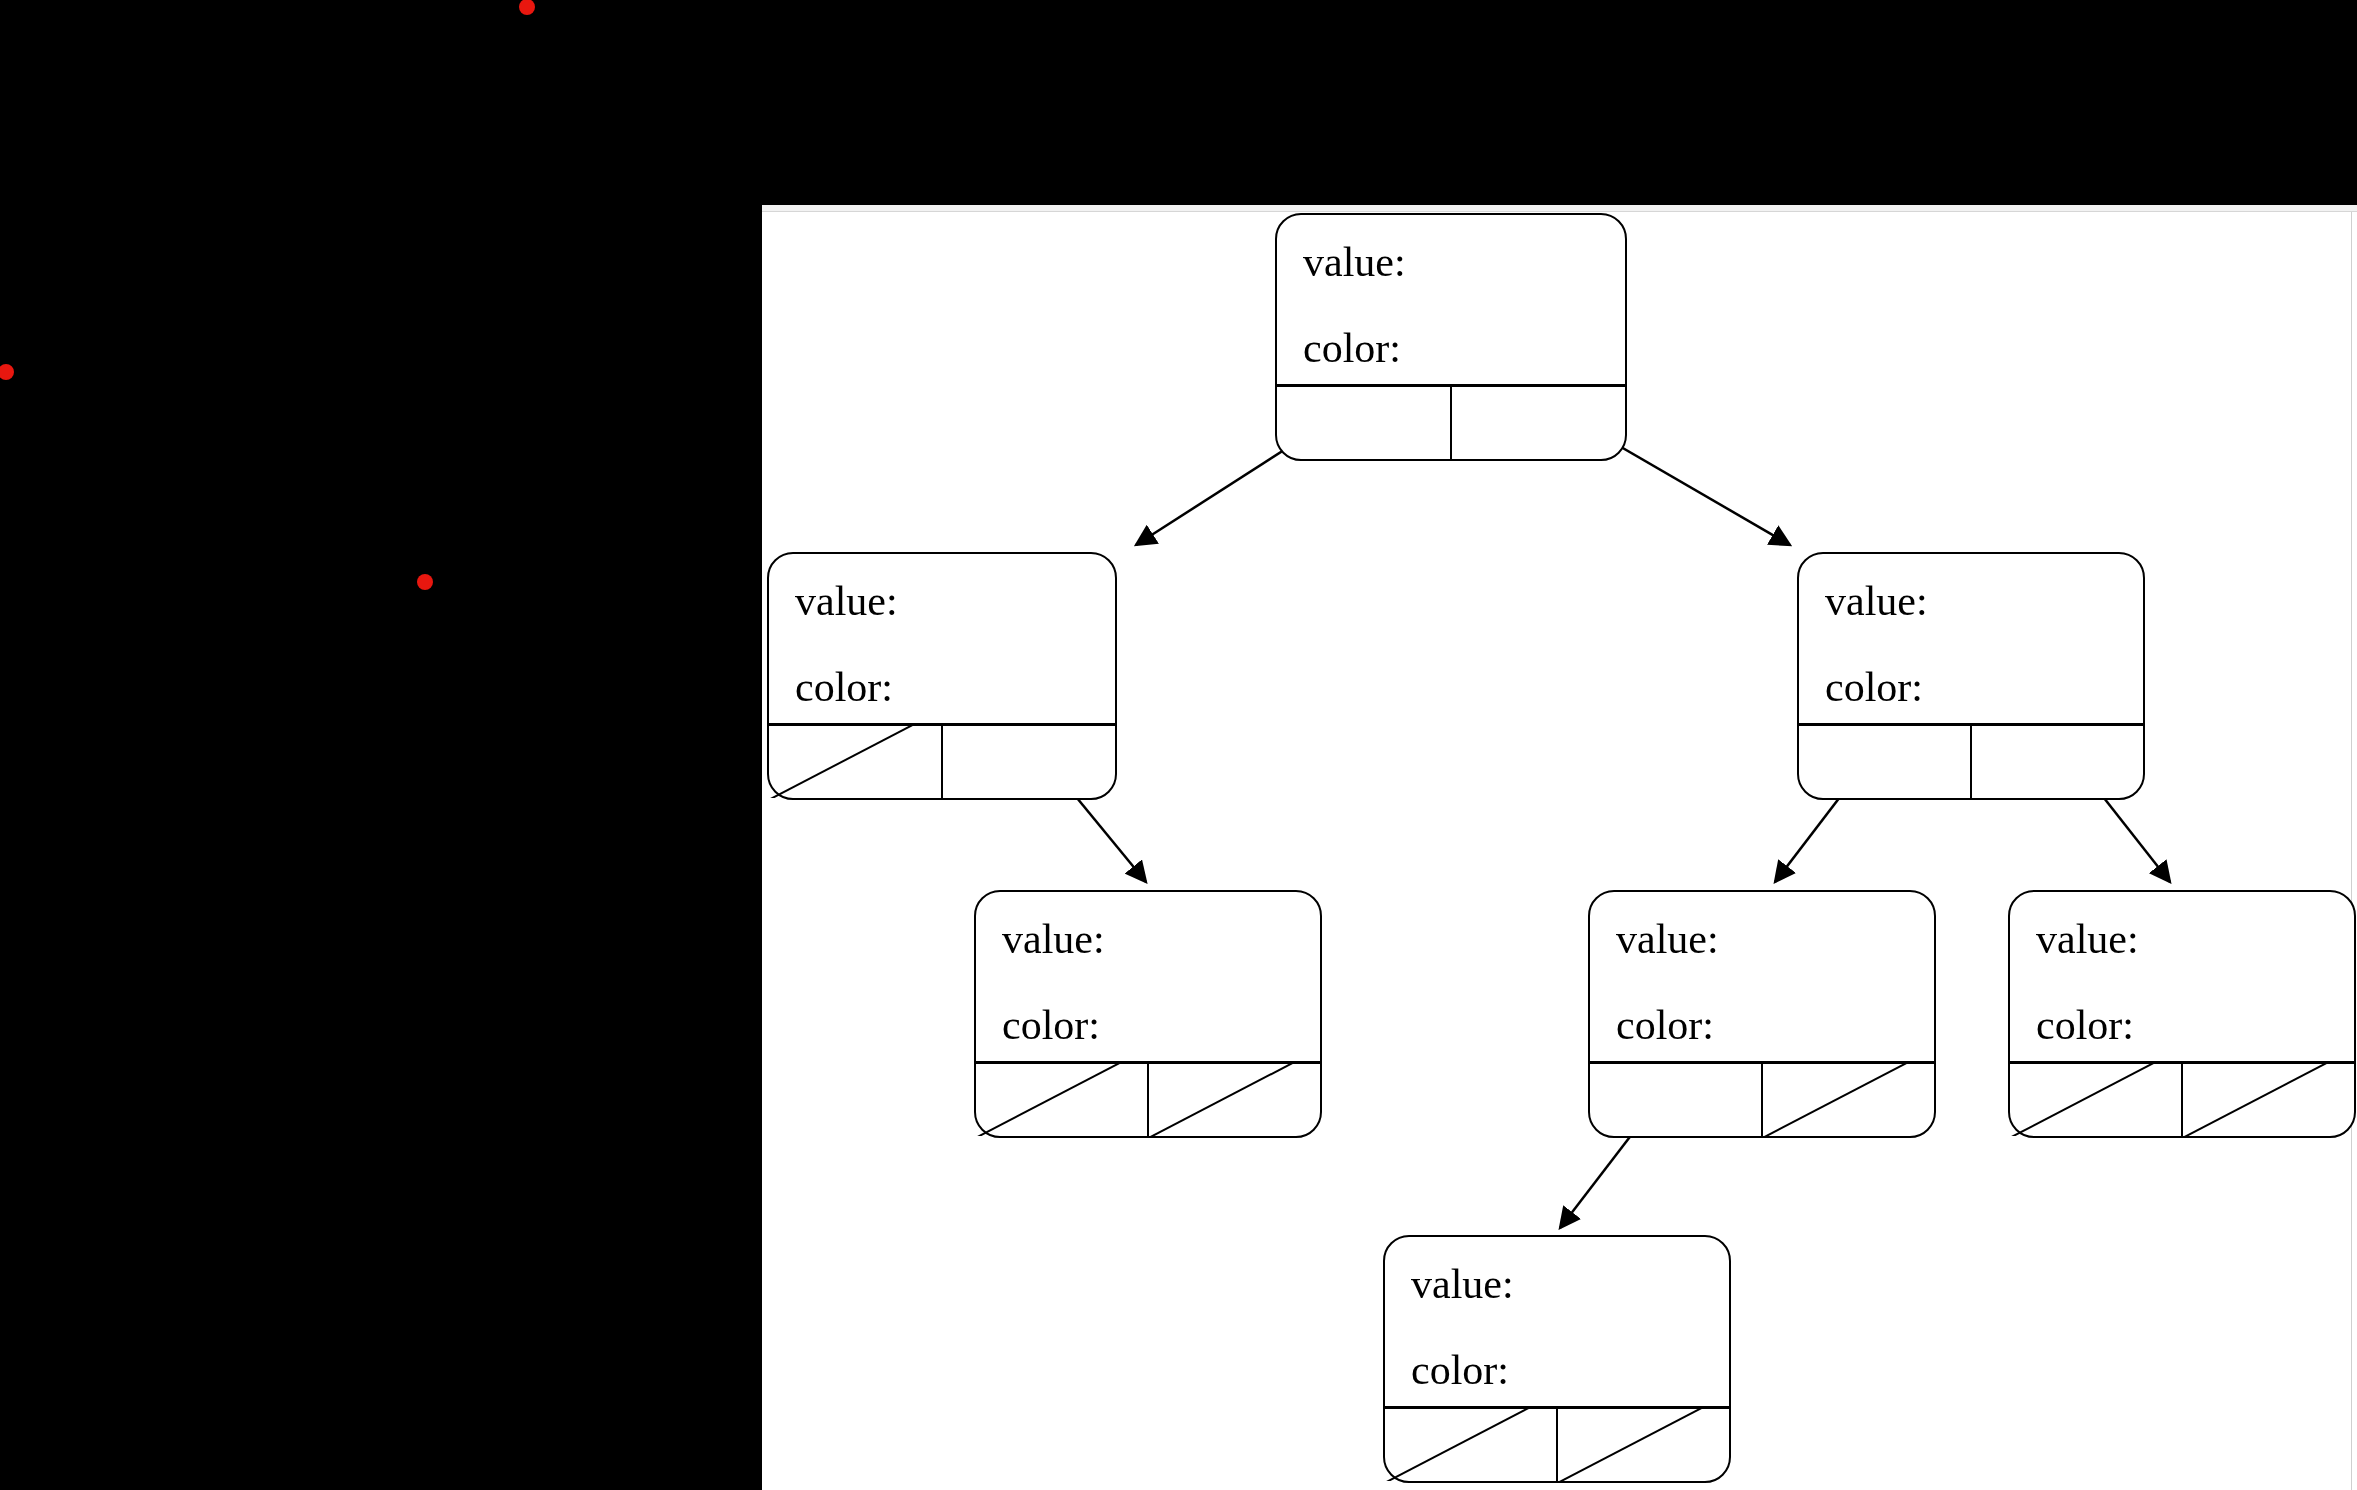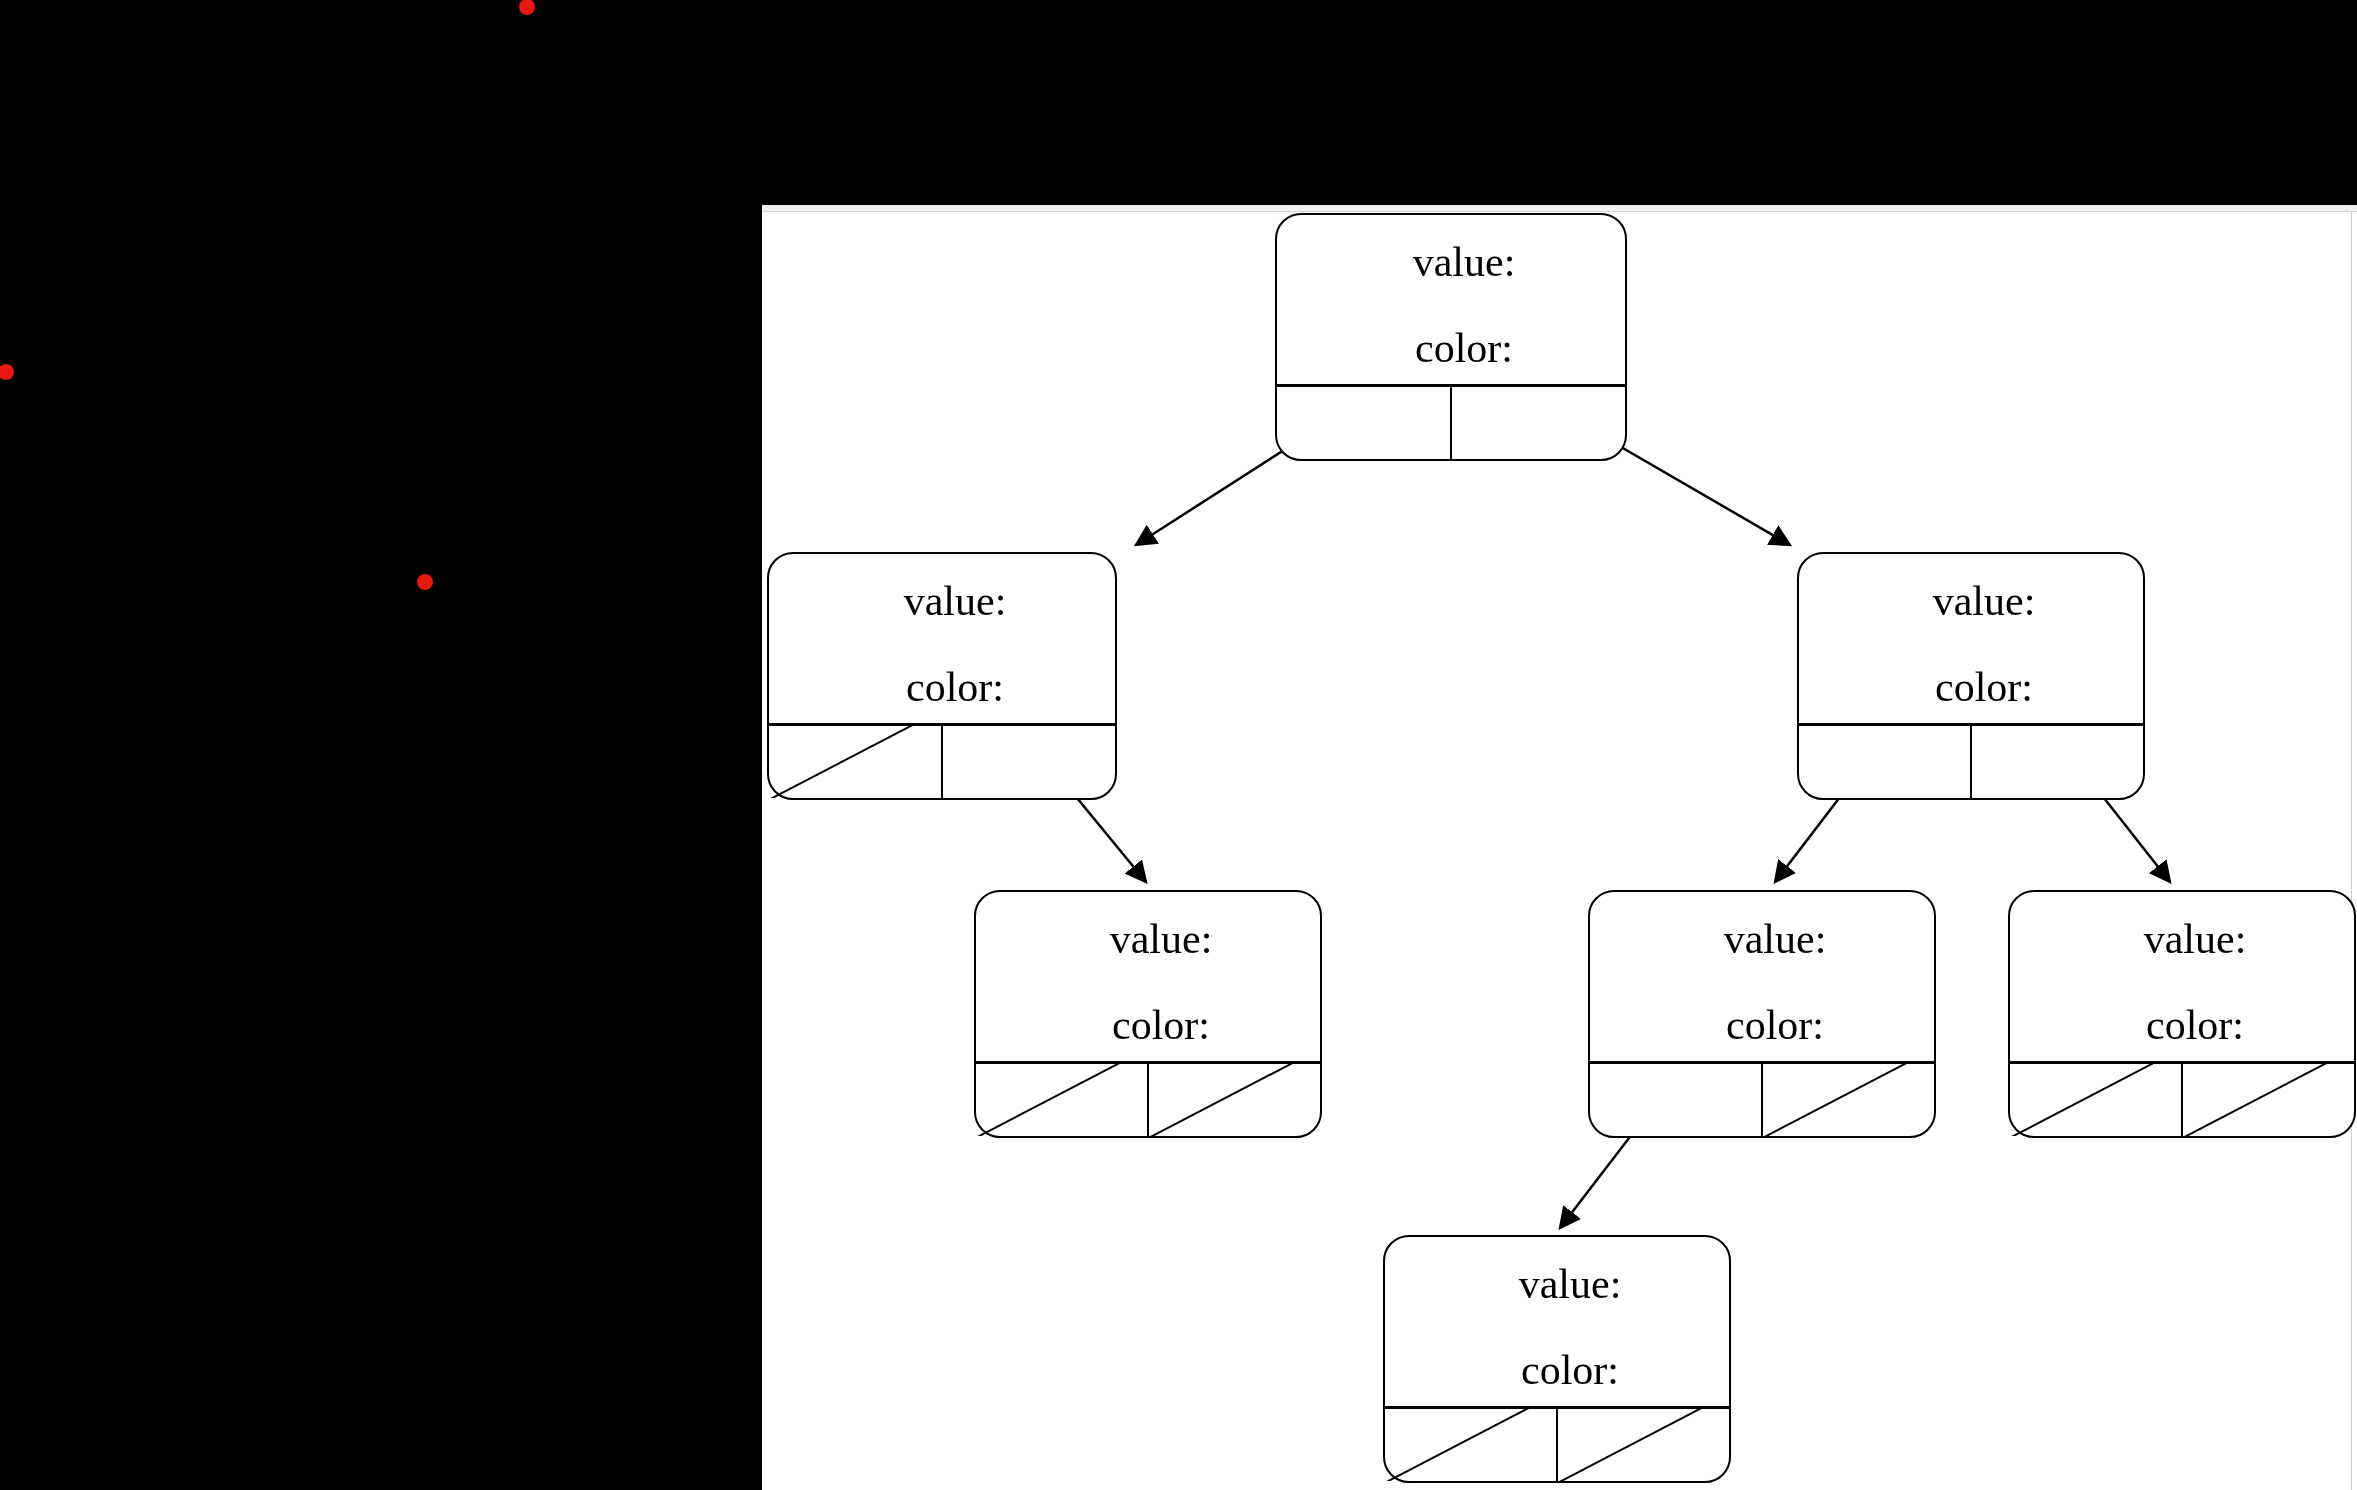--- a/index.html
+++ b/index.html
@@ -76,21 +76,20 @@
     background: #ffffff;
     border: 2px solid #000000;
     border-radius: 26px;
   }
   .node-fields {
     position: absolute;
     left: 0; right: 0; top: 0;
     bottom: 72px;
     padding: 26px 0 0 26px;
     box-sizing: border-box;
-    text-align: center;
   }
   .node-field {
     font-family: "Liberation Serif", serif;
     font-size: 42px;
     line-height: 1.0;
     color: #000000;
     white-space: nowrap;
   }
   .node-field.value-field { margin-bottom: 44px; }
 

